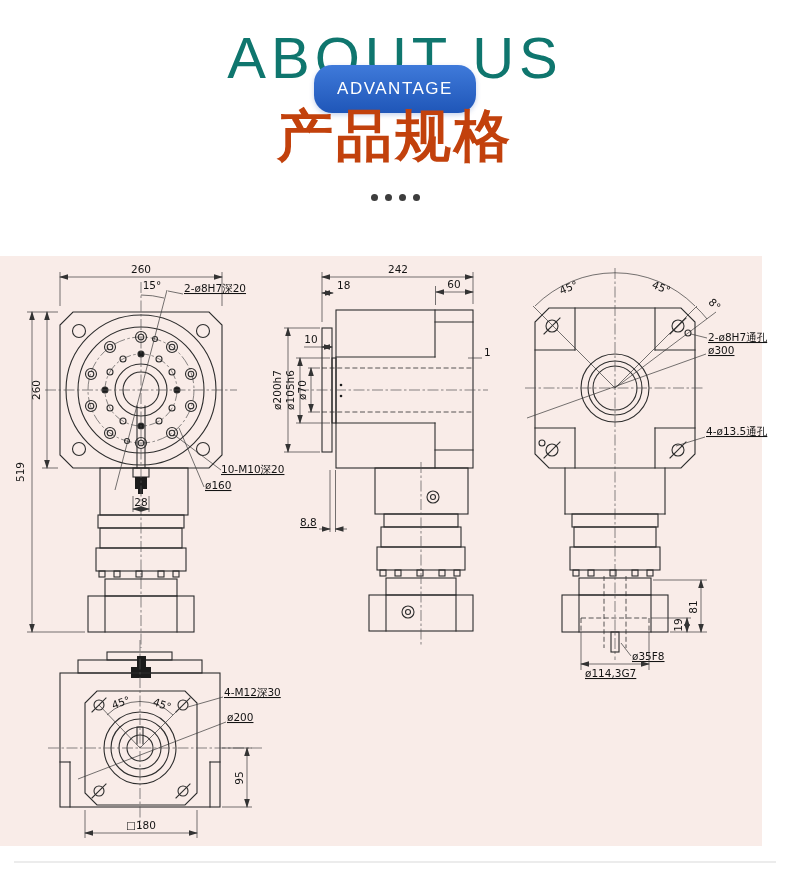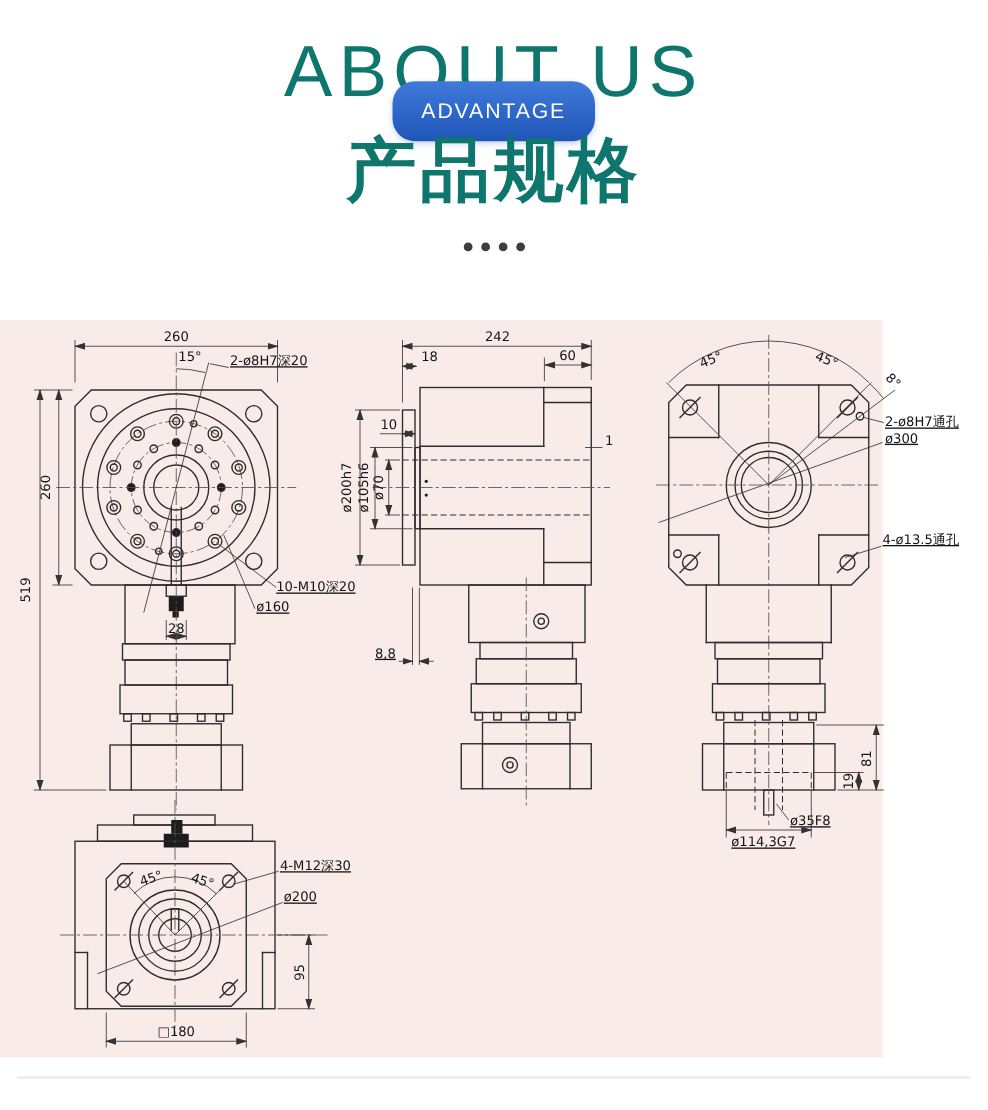--- a/index.html
+++ b/index.html
@@ -7,25 +7,25 @@
         font-family:"Liberation Sans",sans-serif;}
   .watermark{position:absolute;top:24px;left:0;width:100%;text-align:center;
     font-size:58px;font-weight:400;letter-spacing:5px;color:#0f766e;
     font-family:"Liberation Sans",sans-serif;user-select:none;}
   .badge{position:absolute;top:65px;left:50%;transform:translateX(-50%);
     width:162px;height:48px;border-radius:18px;
     background:linear-gradient(180deg,#3f7ada 0%,#1f56b8 100%);
     color:#fff;display:flex;align-items:center;justify-content:center;
     font-size:17px;letter-spacing:1.5px;box-shadow:0 2px 5px rgba(30,80,180,.25);}
   .title{position:absolute;top:104px;left:0;width:100%;text-align:center;
-    font-size:56px;font-weight:900;color:#0f766e;letter-spacing:3px;line-height:64px;}
+    font-size:56px;font-weight:900;color:#c2410c;letter-spacing:3px;line-height:64px;}
   .dots{position:absolute;top:194px;left:0;width:100%;display:flex;
     justify-content:center;gap:7px;}
   .dots span{width:7px;height:7px;border-radius:50%;background:#3d3d3d;display:block;}
-  .draw{position:absolute;top:256px;left:0;width:706px;height:590px;background:#f9ece8;}
+  .draw{position:absolute;top:256px;left:0;width:762px;height:590px;background:#f9ece8;}
   .divider{position:absolute;top:861px;left:14px;width:762px;height:2px;background:#ececec;}
   
   svg{display:block}
   .s{stroke:#2d2d2d;stroke-width:1.1;fill:none;stroke-linecap:square;}
   .d{stroke:#3a3a3a;stroke-width:0.7;fill:none;}
   .hid{stroke:#2d2d2d;stroke-width:0.8;fill:none;stroke-dasharray:5 2.6;}
   .cl{stroke:#555;stroke-width:0.7;fill:none;stroke-dasharray:11 2.5 2.5 2.5;}
   .dk{fill:#1c1c1c;stroke:none;}
   text.t{font-family:"DejaVu Sans",sans-serif;font-size:10.5px;fill:#141414;}
   text.tu{text-decoration:underline;}

